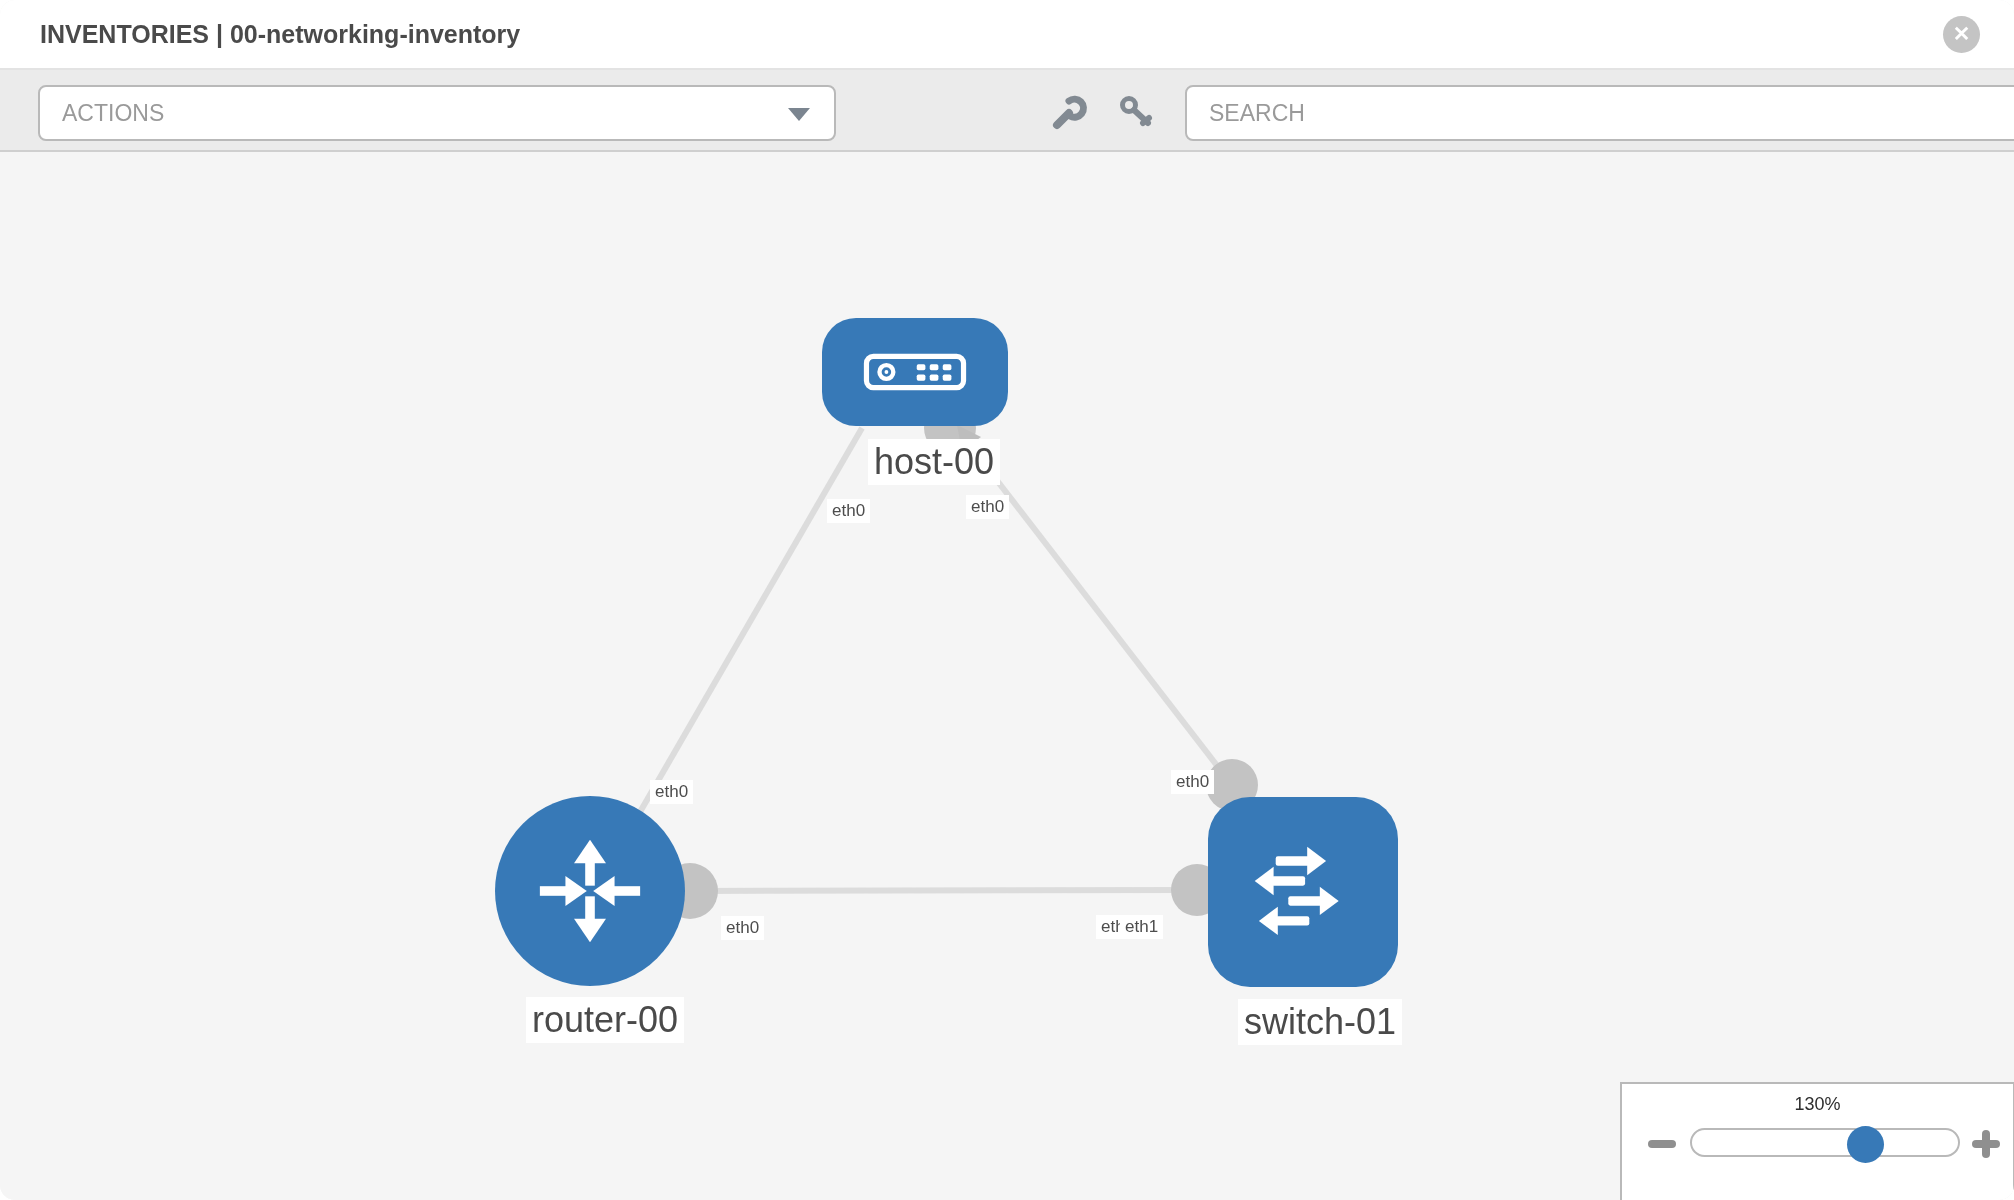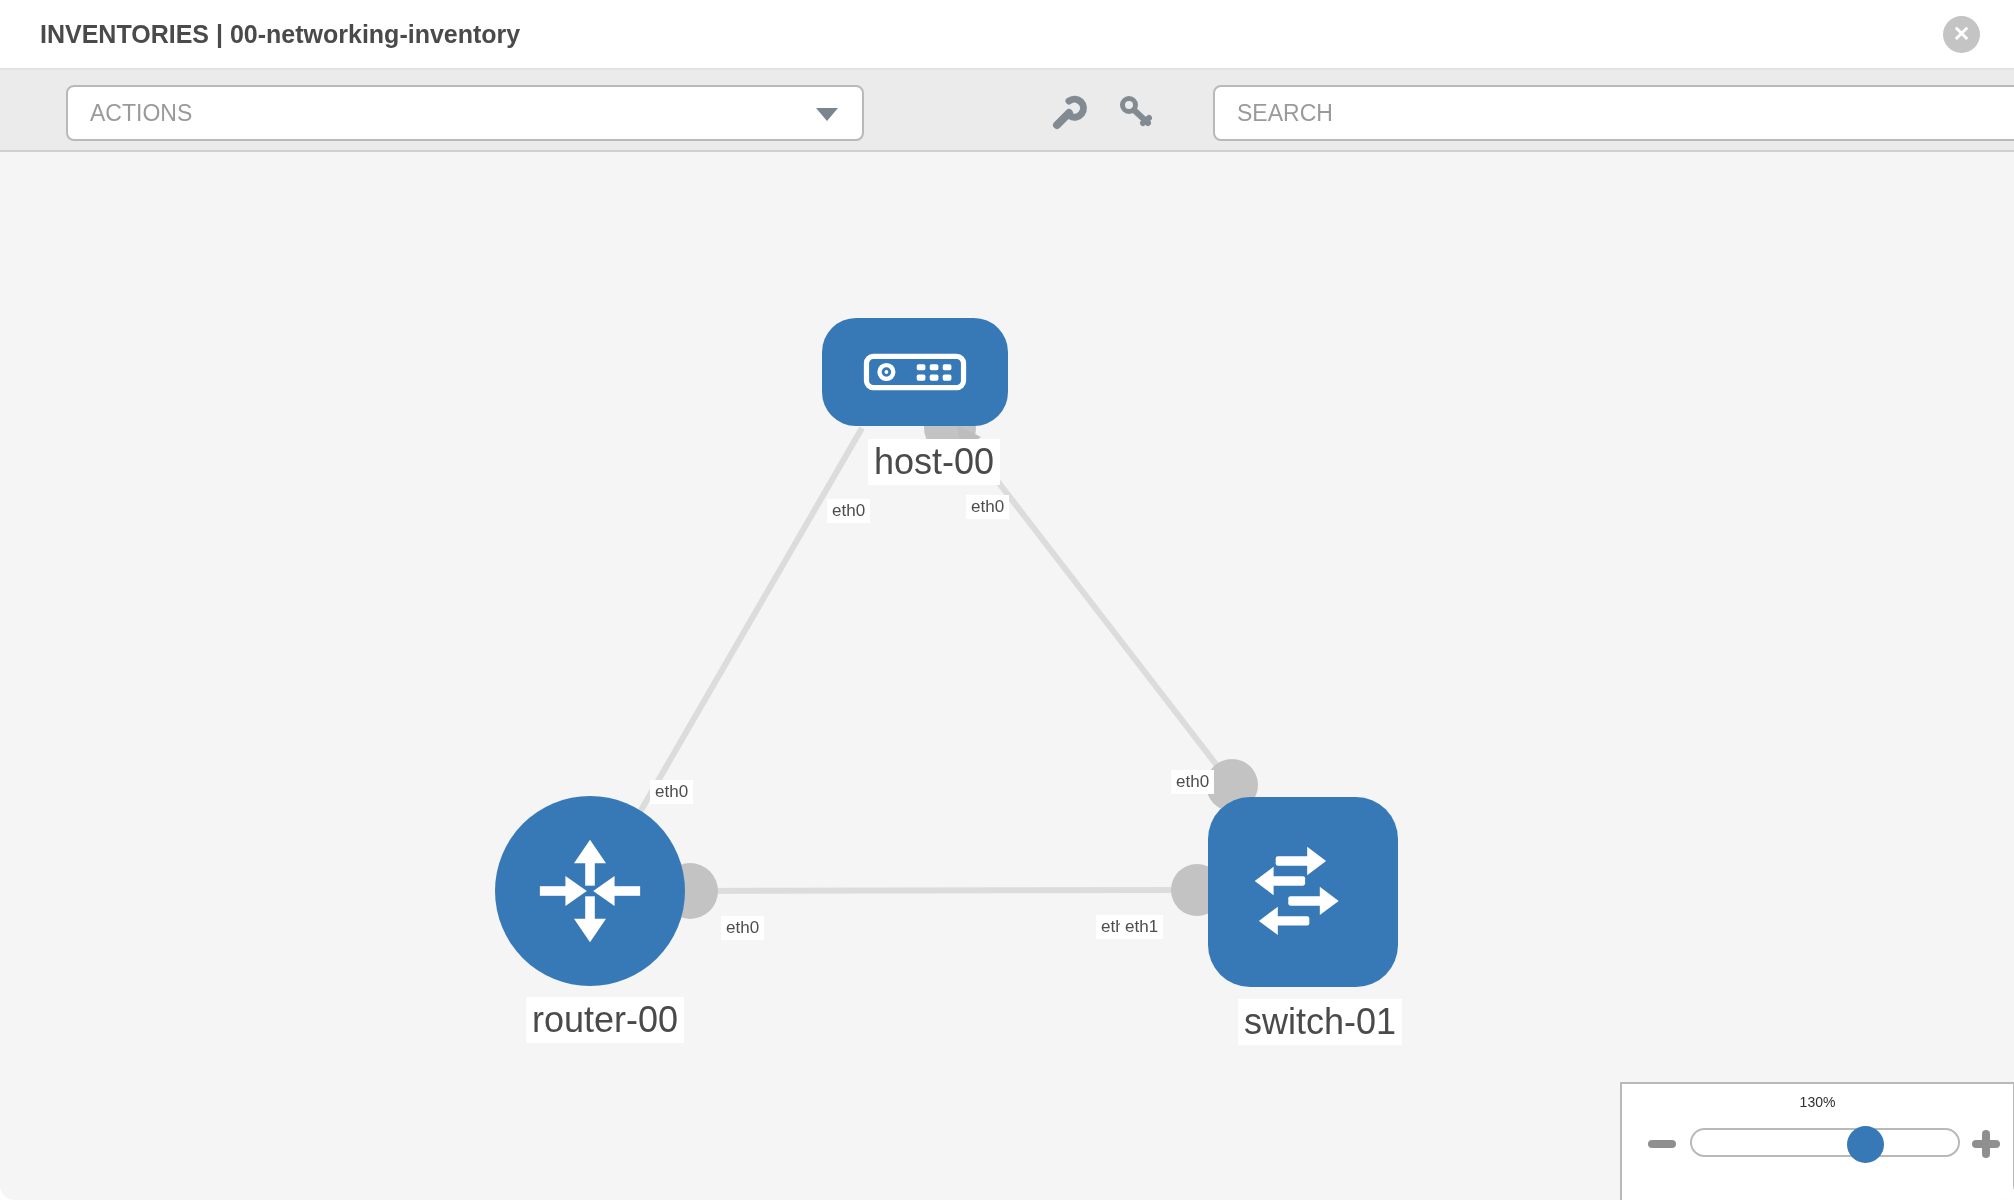--- a/index.html
+++ b/index.html
@@ -8,21 +8,21 @@
   #app { position:relative; width:2014px; height:1200px; overflow:hidden; background:#f5f5f5;border-radius:15px; }
 
   
   .header { position:absolute; left:0; top:0; width:2014px; height:70px; background:#fff; border-bottom:2px solid #e3e3e3; }
   .page-title { position:absolute; left:40px; top:0; line-height:68px; font-size:25px; font-weight:bold; color:#4a4a4a; }
   .close-btn { position:absolute; left:1943px; top:16px; width:37px; height:37px; border-radius:50%; background:#c4c4c4; cursor:pointer; }
   .close-btn .x { position:absolute; left:0; top:0; width:100%; height:100%; text-align:center; line-height:36px; color:#fff; font-size:21px; font-weight:bold; }
 
   
   .toolbar { position:absolute; left:0; top:70px; width:2014px; height:82px; background:#ebebeb; border-bottom:2px solid #cfcfcf; }
-  .combo { position:absolute; top:15px; height:56px; background:#fff; border:2px solid #b9b9b9; border-radius:8px; cursor:pointer;margin-left:28px; }
+  .combo { position:absolute; top:15px; height:56px; background:#fff; border:2px solid #b9b9b9; border-radius:8px; cursor:pointer; }
   .combo-label { position:absolute; left:22px; top:0; line-height:52px; font-size:23px; color:#9a9a9a; }
   .chevron { position:absolute; right:24px; top:21px; width:0; height:0; border-left:11px solid transparent; border-right:11px solid transparent; border-top:13px solid #7b8590; }
   .combo-actions { left:38px; width:798px; }
   .combo-search { left:1185px; width:899px; }
   .tool-icon { position:absolute; top:22px; width:40px; height:40px; cursor:pointer; }
   .tool-icon svg { width:100%; height:100%; }
 
   
   .canvas { position:absolute; left:0; top:152px; width:2014px; height:1048px; background:#f5f5f5; }
   .links-svg { position:absolute; left:0; top:0; width:2014px; height:1048px; }
@@ -41,21 +41,21 @@
   .eth-host-left    { left:827px;  top:303px; }
   .eth-host-right   { left:966px;  top:299px; }
   .eth-mid-left     { left:650px;  top:584px; }
   .eth-mid-right    { left:1171px; top:574px; }
   .eth-router-end   { left:721px;  top:720px; }
   .eth-switch-end0  { left:1096px; top:719px; }
   .eth-switch-end1  { left:1120px; top:719px; z-index:3; }
 
   
   .zoom-panel { position:absolute; left:1620px; top:1082px; width:395px; height:170px; background:#fff; border:2px solid #b9b9b9; }
-  .zoom-level { position:absolute; left:0; top:10px; width:100%; text-align:center; font-size:14px; color:#2e2e2e; }
+  .zoom-level { position:absolute; left:0; top:10px; width:100%; text-align:center; font-size:18px; color:#2e2e2e; }
   .zoom-minus { position:absolute; left:26px; top:56px; width:28px; height:8px; border-radius:4px; background:#8f8f8f; cursor:pointer; }
   .zoom-track { position:absolute; left:68px; top:44px; width:270px; height:29px; background:#fff; border:2px solid #b9b9b9; border-radius:15px; cursor:pointer; }
   .zoom-thumb { position:absolute; left:225px; top:42px; width:37px; height:37px; border-radius:50%; background:#3779b7; cursor:grab; }
   .zoom-plus  { position:absolute; left:350px; top:46px; width:28px; height:28px; cursor:pointer; }
   .zoom-plus .h { position:absolute; left:0; top:10px; width:28px; height:8px; border-radius:4px; background:#8f8f8f; }
   .zoom-plus .v { position:absolute; left:10px; top:0; width:8px; height:28px; border-radius:4px; background:#8f8f8f; }
 </style>
 </head>
 <body>
 

